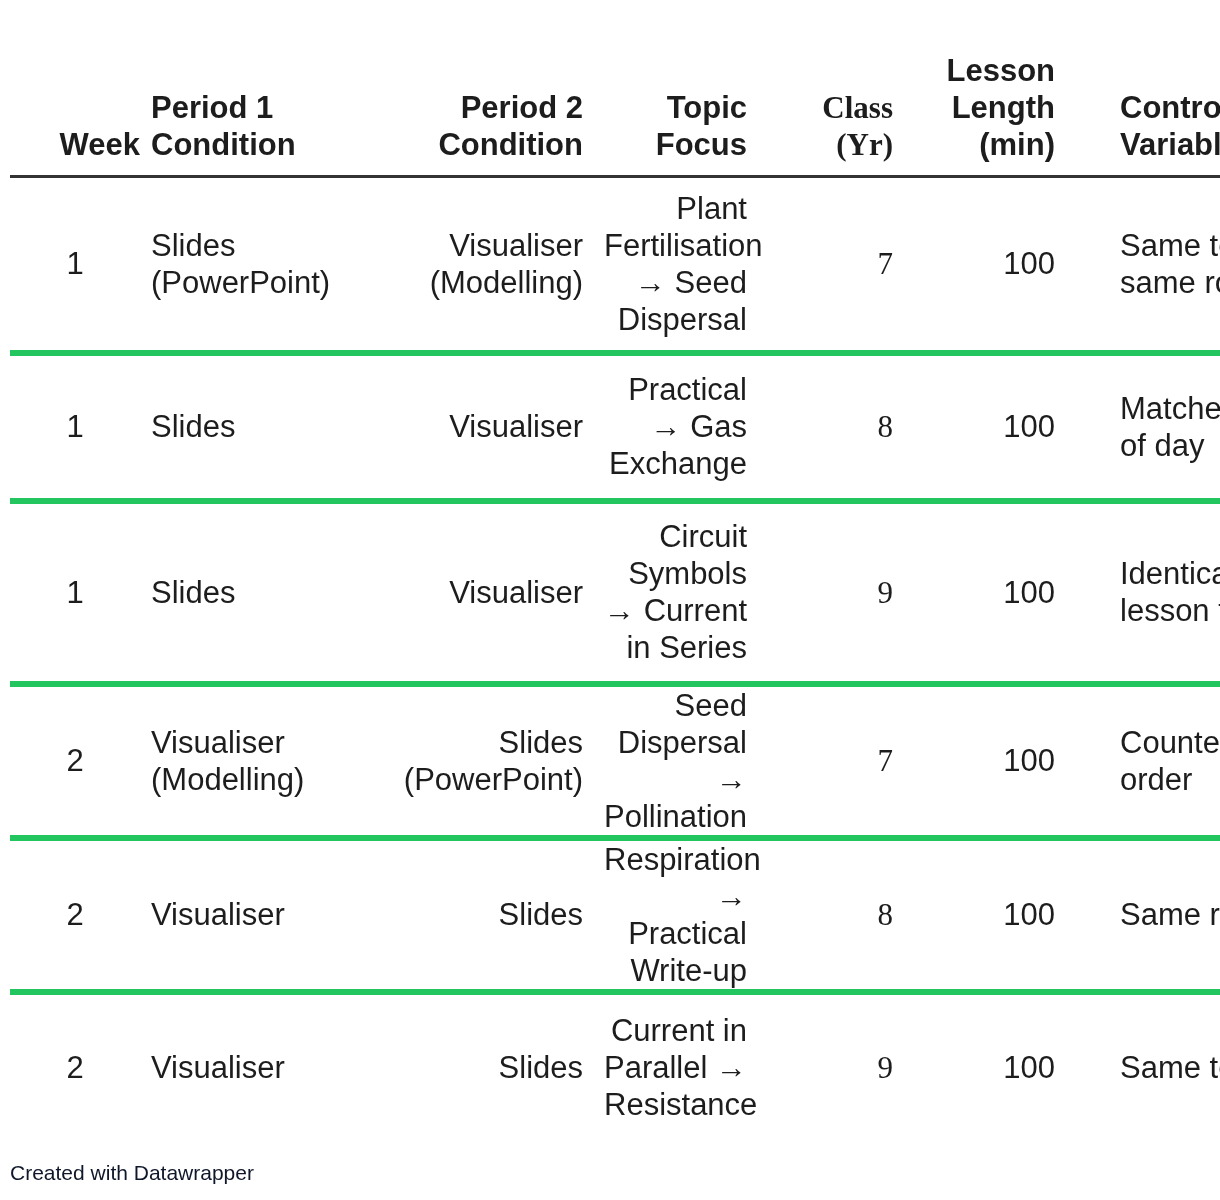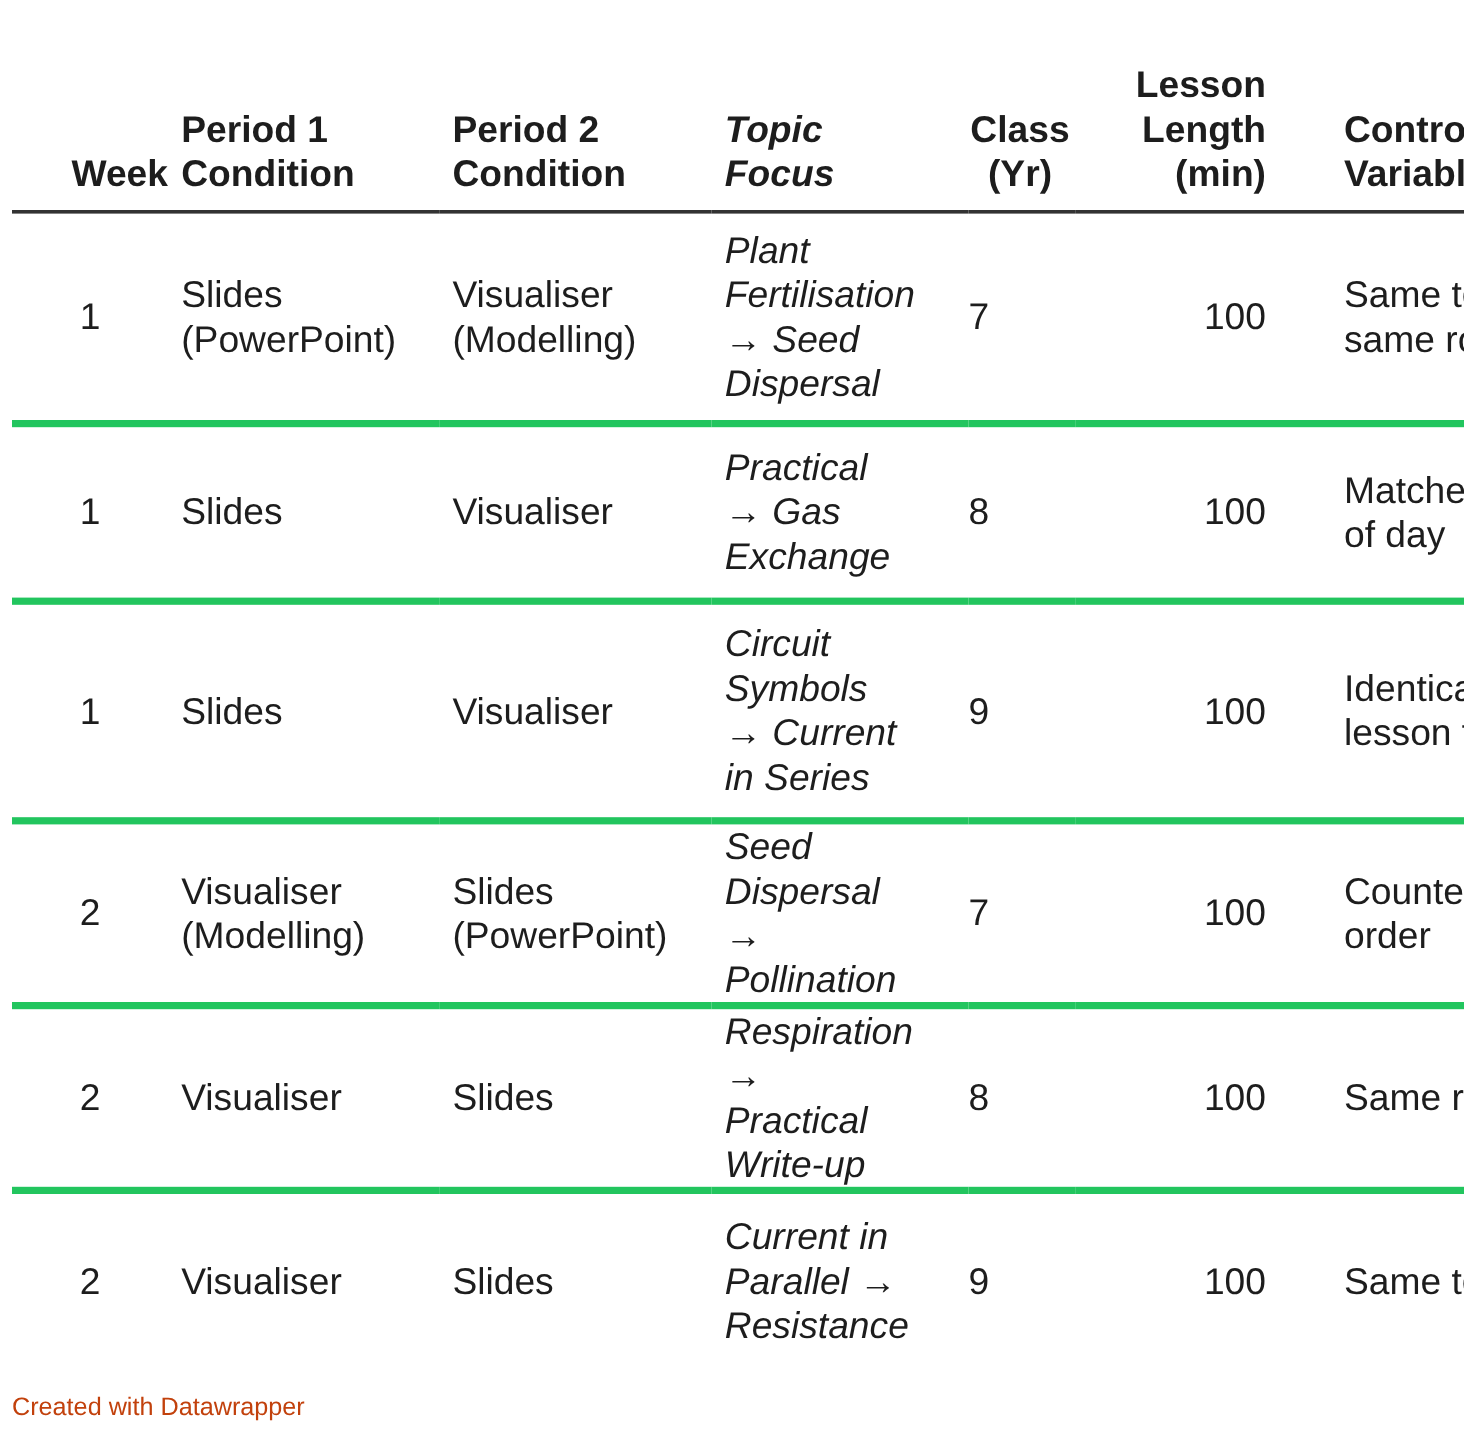--- a/index.html
+++ b/index.html
@@ -41,32 +41,32 @@
   tbody tr:nth-child(1) { height: 176px; }
   tbody tr:nth-child(2) { height: 148px; }
   tbody tr:nth-child(3) { height: 183px; }
   tbody tr:nth-child(4) { height: 145px; }
   tbody tr:nth-child(5) { height: 149px; }
   tbody tr:nth-child(6) { height: 148px; }
 
   th.c-week   { text-align: right;  padding-left: 0; }
   td.c-week   { text-align: center; }
   .c-p1       { text-align: left;  padding-left: 11px; padding-right: 10px; }
-  .c-p2       { text-align: left;  padding-left: 11px; padding-right: 10px; }
-  .c-topic    { text-align: left;  padding-left: 11px; padding-right: 60px; font-style: italic; }
-  .c-class    { padding-right: 3px;  }
+  .c-p2       { text-align: right;  padding-left: 11px; padding-right: 10px; }
+  .c-topic    { text-align: right;  padding-left: 11px; padding-right: 60px; }
+  .c-class    { text-align: right; padding-right: 3px; font-family: Liberation Serif, serif;  }
   .c-length   { text-align: right; padding-right: 55px; }
   .c-control  { text-align: left;  padding-left: 10px; padding-right: 10px; }
 
   .credit {
     position: absolute;
     left: 10px; top: 1160px;
     font-size: 21px;
     line-height: 26px;
-    color: #c2410c;
+    color: #0f172a;
     text-decoration: none;
   }
 </style>
 </head>
 <body>
 
 <div class="viewport">
 
   <table class="dw">
     <colgroup>

